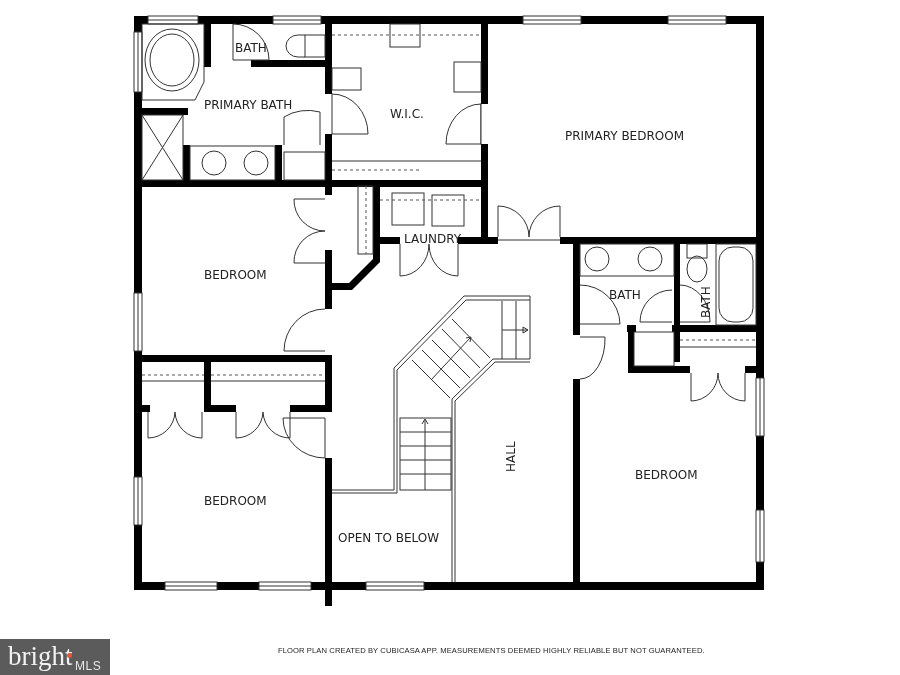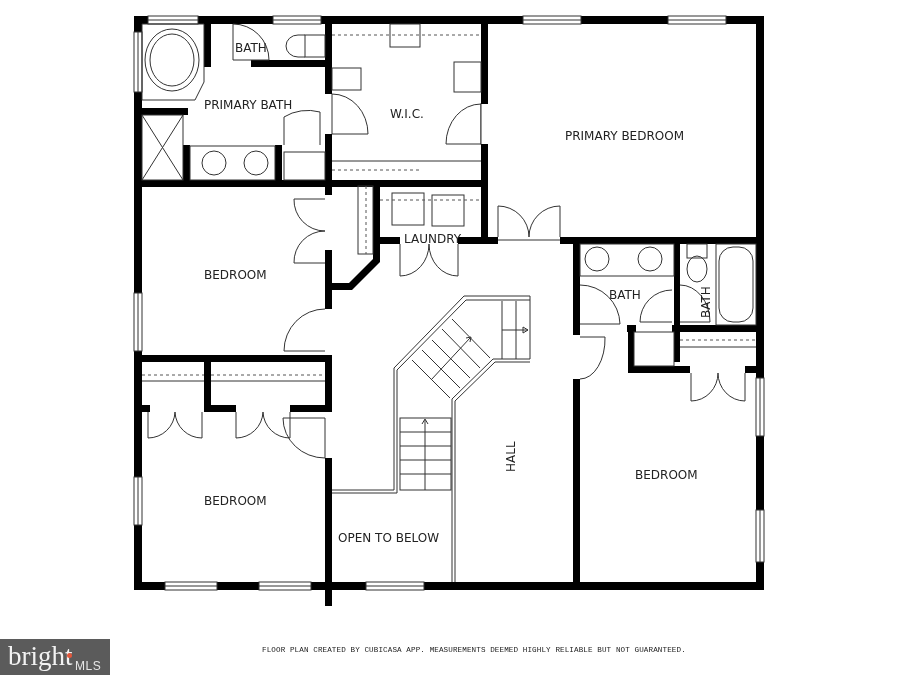--- a/index.html
+++ b/index.html
@@ -3,21 +3,21 @@
 <meta charset="utf-8">
 <style>
   html, body { margin:0; padding:0; background:#ffffff; }
   body { width:900px; height:675px; position:relative; overflow:hidden; font-family:"Liberation Sans", "DejaVu Sans", sans-serif; }
   #plan { position:absolute; left:0; top:0; }
   .lbl { font-family:"DejaVu Sans", "Liberation Sans", sans-serif; font-size:12px; fill:#222; }
   .wall { fill:#000; }
   .thin { fill:none; stroke:#333; stroke-width:1; }
   .thinw { fill:#fff; stroke:#333; stroke-width:1; }
   .dash { fill:none; stroke:#555; stroke-width:1; stroke-dasharray:3 3; }
-  .footer-note { position:absolute; left:262px; top:646px; font-size:7.6px; color:#222; letter-spacing:0.1px; font-family:Liberation Mono, monospace; }
+  .footer-note { position:absolute; left:278px; top:646px; font-size:7.6px; color:#222; letter-spacing:0.1px; font-family:Liberation Sans, sans-serif; }
   .logo { position:absolute; left:0; top:639px; width:110px; height:36px; background:#5b5b5b; color:#fff; }
   .logo .brand { position:absolute; left:8px; top:2px; font-family:"Liberation Serif", "DejaVu Serif", serif; font-size:27px; color:#f2f2f2; }
   .logo .mls { position:absolute; left:75px; top:20px; font-size:12px; color:#e6e6e6; font-family:"Liberation Sans", sans-serif; letter-spacing:0.5px; }
   .logo .dot { position:absolute; left:67px; top:14px; width:5px; height:5px; border-radius:50%; background:#e2573b; }
 </style>
 </head>
 <body>
 
 <svg id="plan" width="900" height="675" viewBox="0 0 900 675">
 

